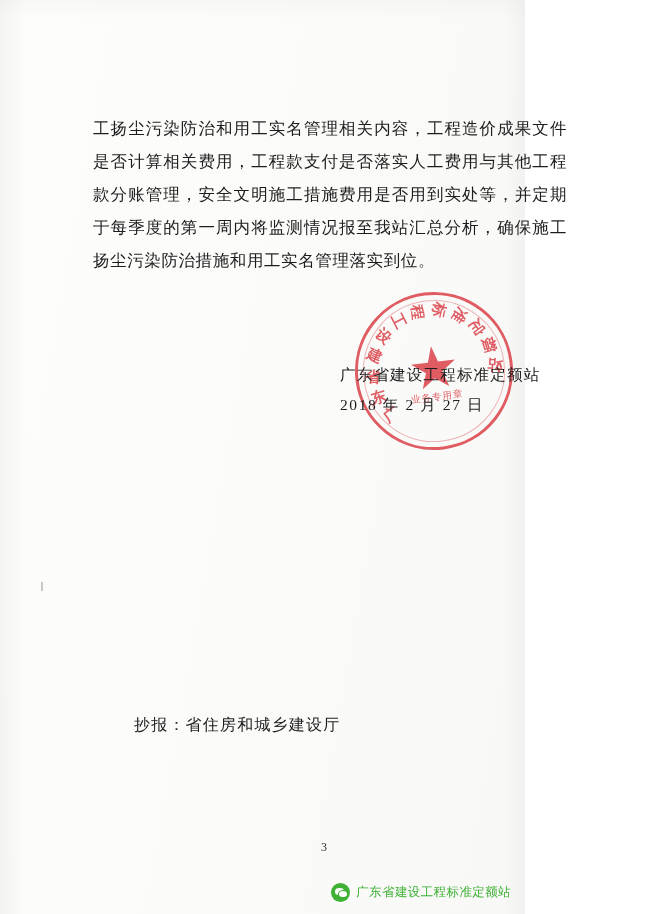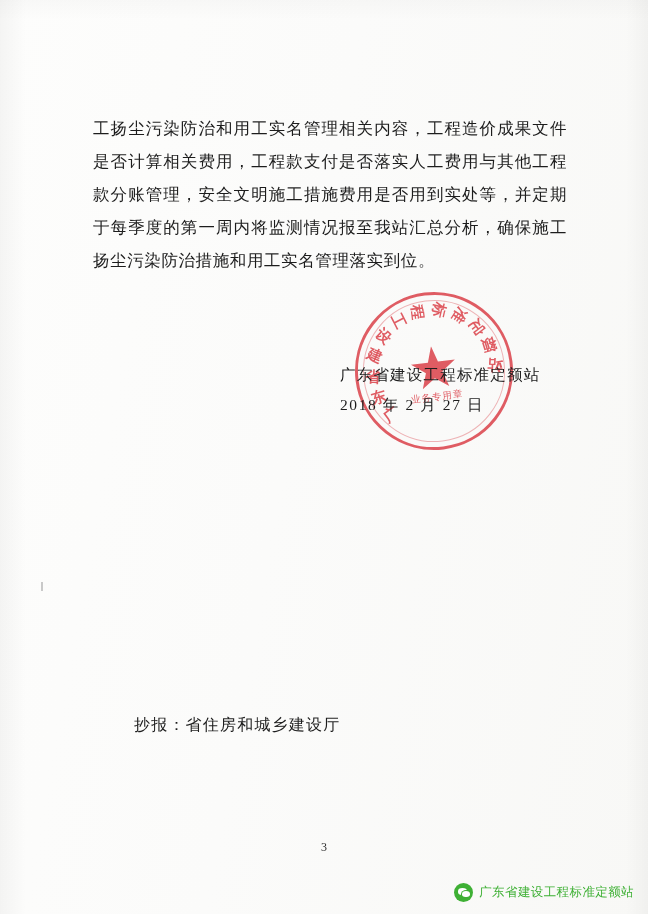--- a/index.html
+++ b/index.html
@@ -10,21 +10,21 @@
     width: 648px;
     height: 914px;
     background: #ffffff;
     font-family: "Liberation Serif", "DejaVu Serif", serif;
     position: relative;
     overflow: hidden;
   }
   .page {
     position: absolute;
     left: 0; top: 0;
-    width: 648px;
+    width: 525px;
     height: 914px;
     background: linear-gradient(100deg, #fdfdfc 0%, #fbfbfa 45%, #f8f8f6 100%);
   }
   
   .page::before {
     content: "";
     position: absolute;
     left: 0; top: 0; right: 0; bottom: 0;
     background:
       linear-gradient(to right, rgba(0,0,0,0.035) 0px, rgba(0,0,0,0) 26px),

